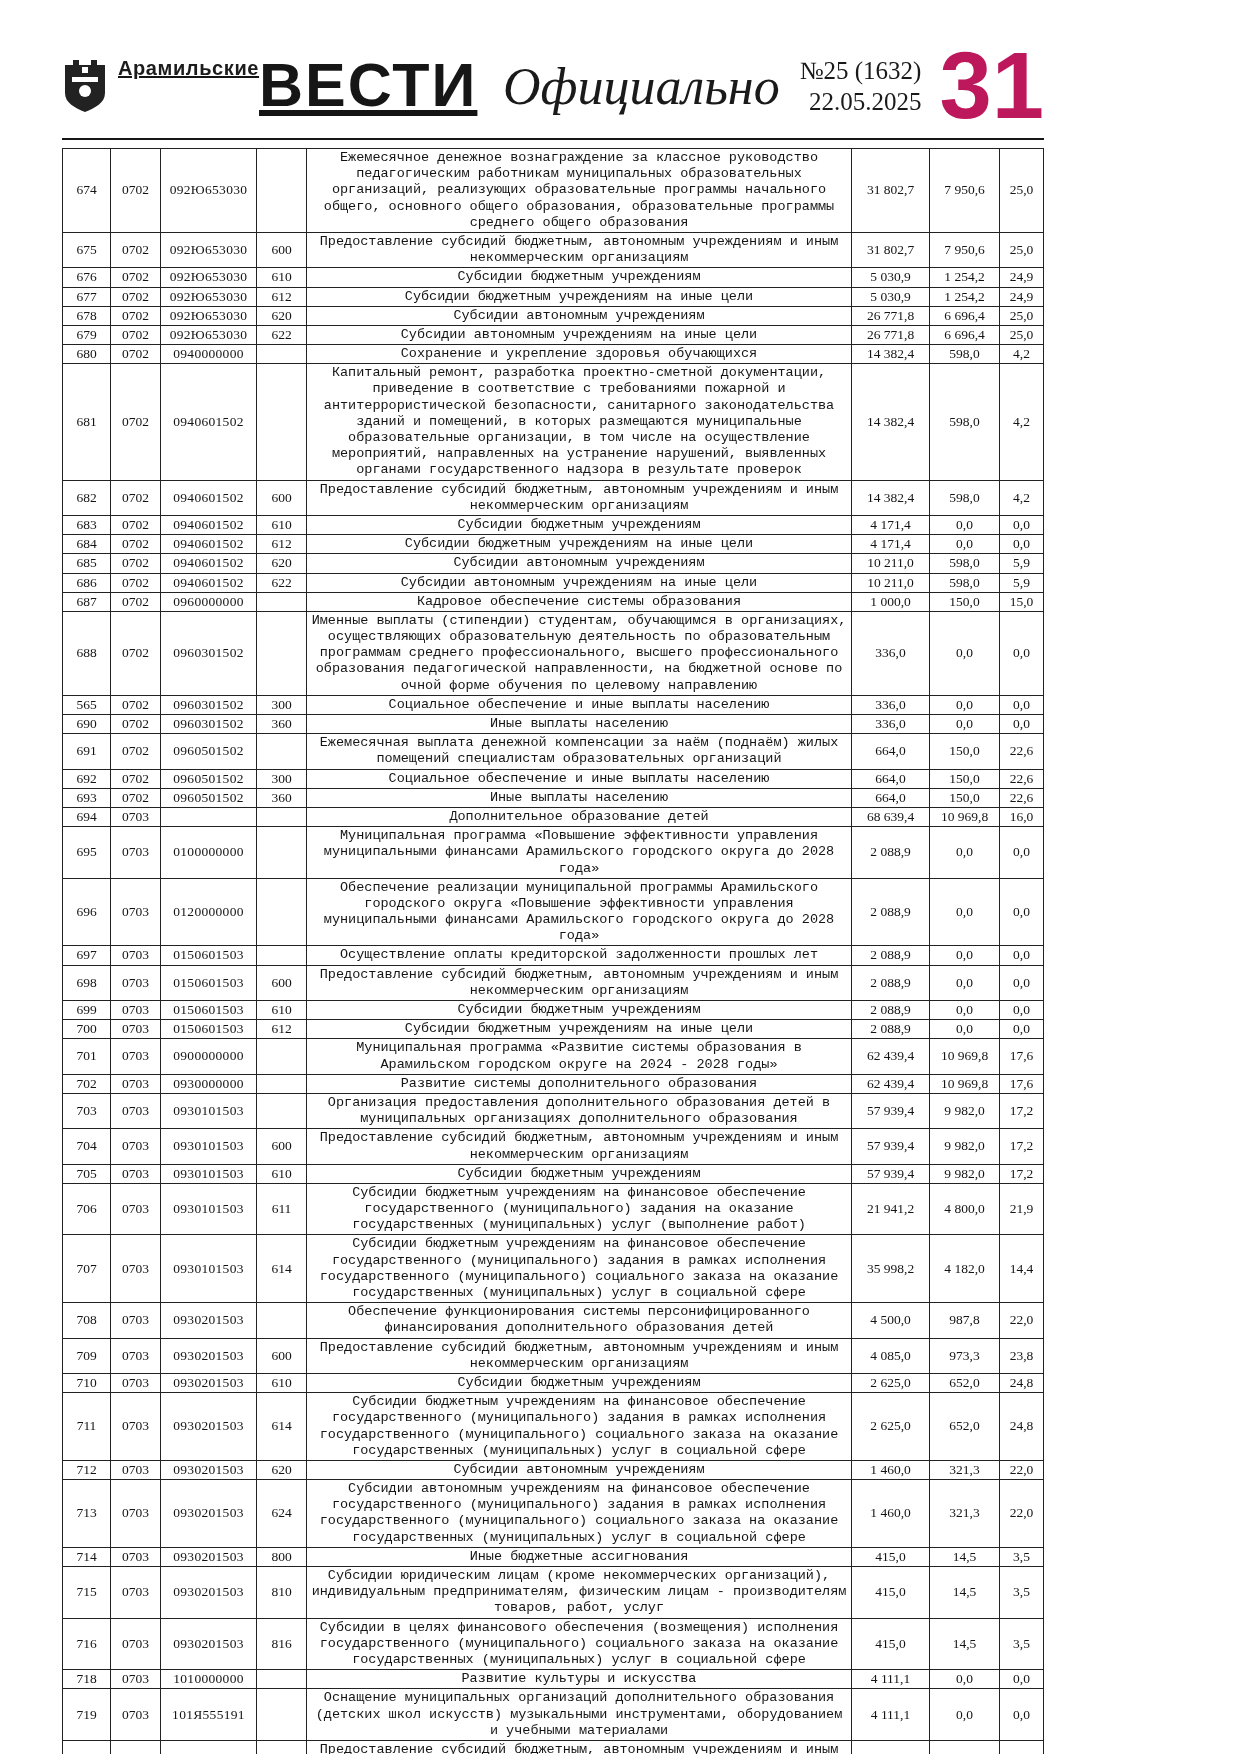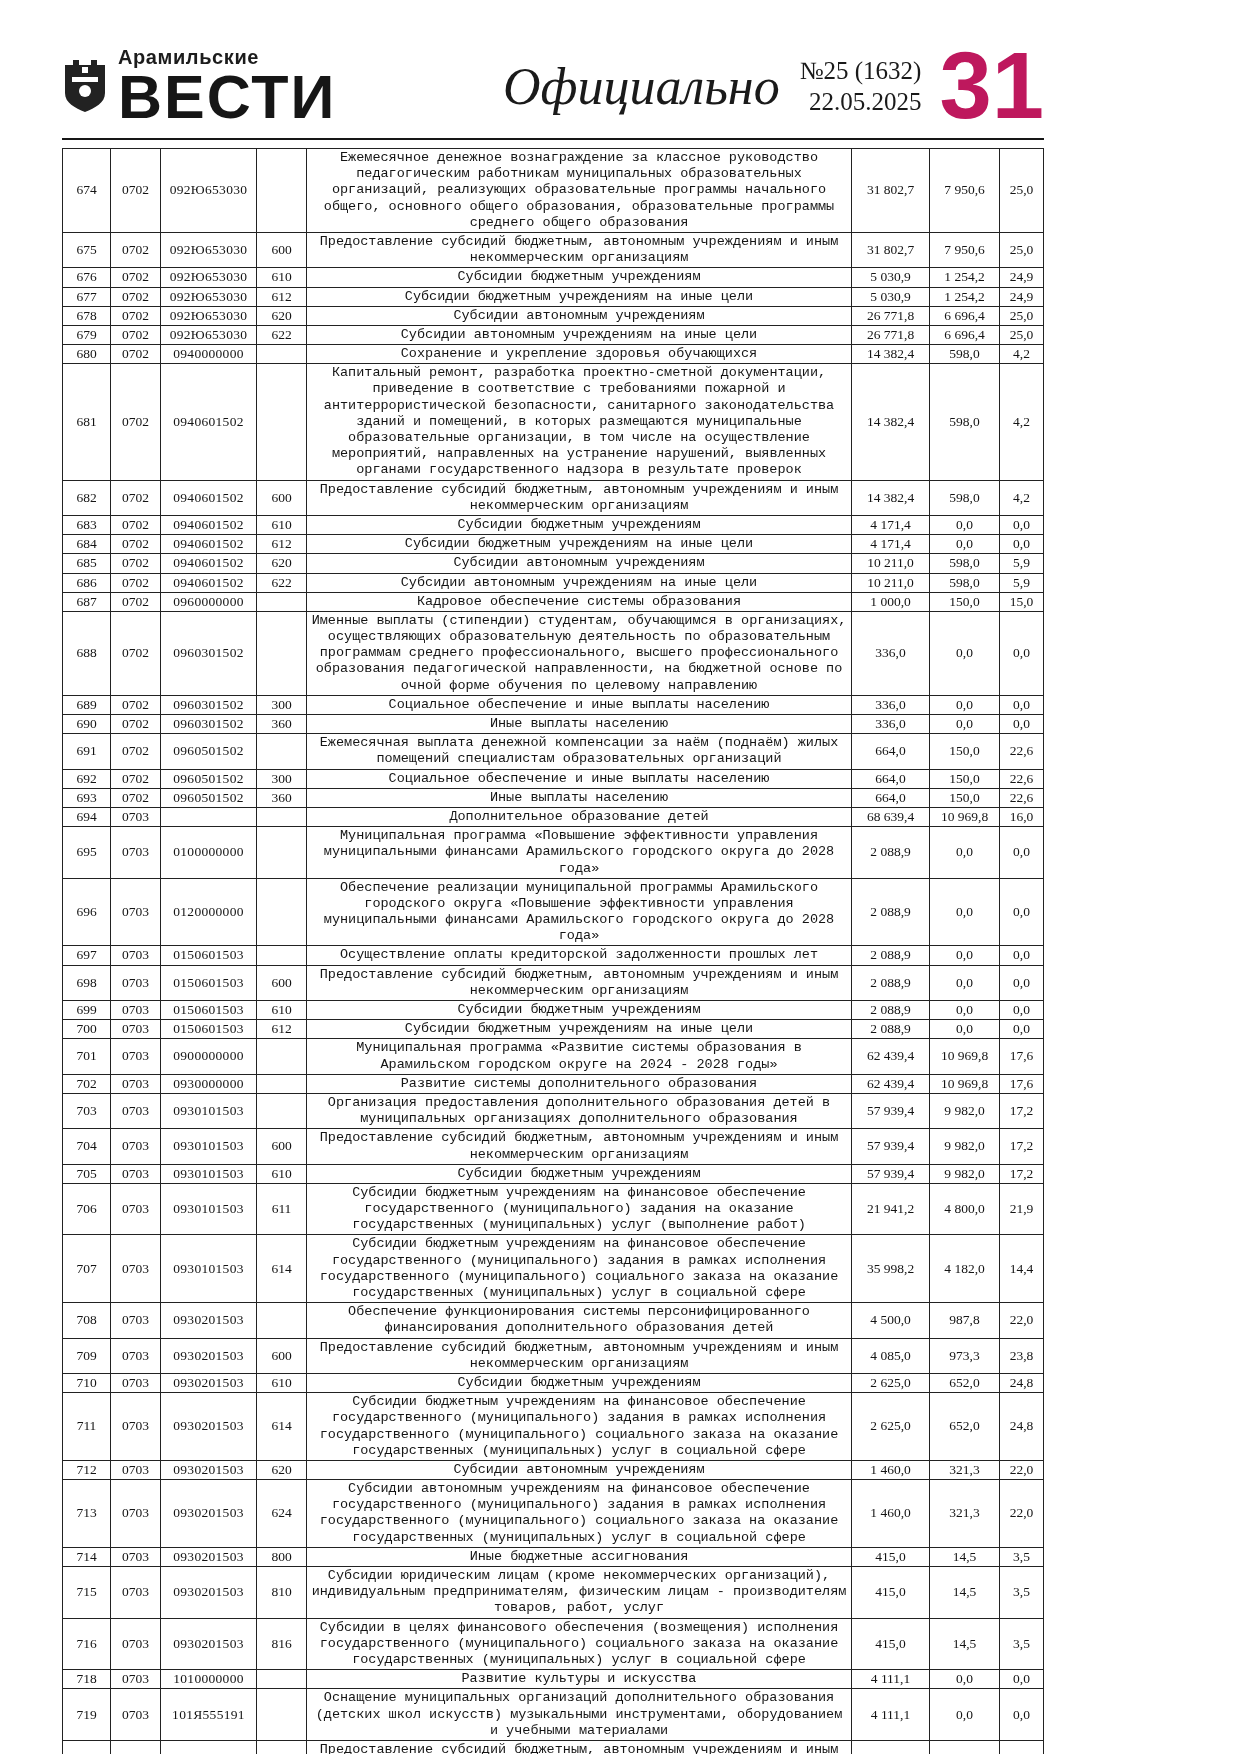--- a/index.html
+++ b/index.html
@@ -10,21 +10,21 @@
     color:#141414;
     overflow:hidden;
     position:relative;
   }
   .page { padding:38px 0 0 62px; width:1050px; }
 
   
   .header { display:flex; align-items:center; height:96px; width:982px; }
   .logo { display:flex; align-items:center; gap:10px; width:252px; flex:none; }
   .emblem { width:46px; height:58px; flex:none; }
-  .logo-text { display:flex; flex-direction:column; }
+  .logo-text { display:flex; flex-direction:row;text-decoration:underline; }
   .logo-top {
     font-family:"Liberation Sans", sans-serif; font-weight:bold;
     font-size:20px; letter-spacing:0.6px; color:#1c1c1c;
   }
   .logo-bottom {
     font-family:"Liberation Sans", sans-serif; font-weight:900;
     font-size:61px; line-height:0.95; letter-spacing:2px; color:#161616;
   }
   .section-title {
     flex:1; text-align:right;
@@ -236,21 +236,21 @@
           <td class="c-num">688</td>
           <td class="c-section">0702</td>
           <td class="c-code">0960301502</td>
           <td class="c-type"></td>
           <td class="c-desc">Именные выплаты (стипендии) студентам, обучающимся в организациях, осуществляющих образовательную деятельность по образовательным программам среднего профессионального, высшего профессионального образования педагогической направленности, на бюджетной основе по очной форме обучения по целевому направлению</td>
           <td class="c-v1">336,0</td>
           <td class="c-v2">0,0</td>
           <td class="c-v3">0,0</td>
         </tr>
         <tr>
-          <td class="c-num">689</td>
+          <td class="c-num">565</td>
           <td class="c-section">0702</td>
           <td class="c-code">0960301502</td>
           <td class="c-type">300</td>
           <td class="c-desc">Социальное обеспечение и иные выплаты населению</td>
           <td class="c-v1">336,0</td>
           <td class="c-v2">0,0</td>
           <td class="c-v3">0,0</td>
         </tr>
         <tr>
           <td class="c-num">690</td>

